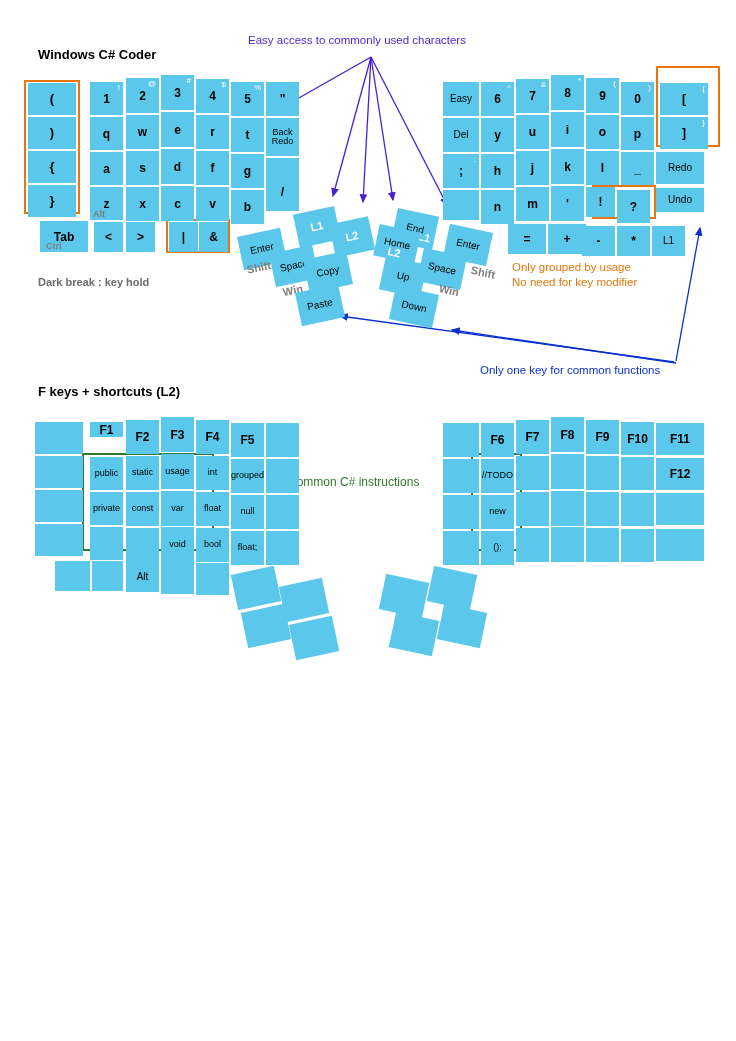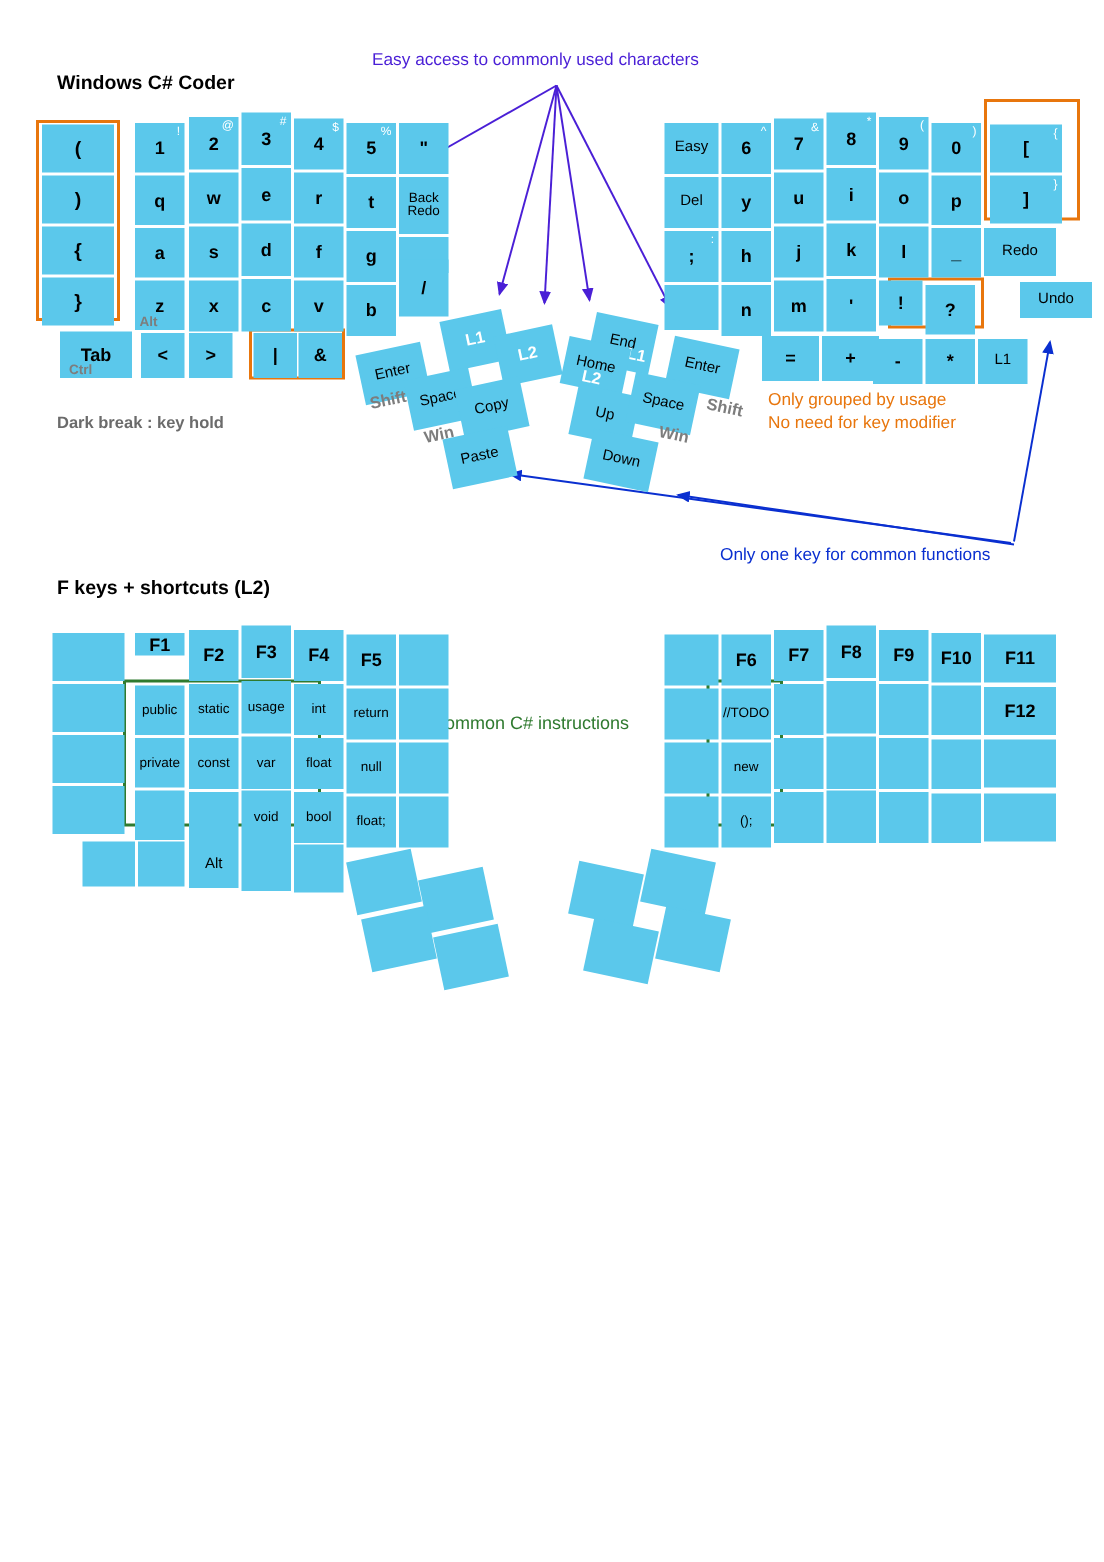--- a/index.html
+++ b/index.html
@@ -294,21 +294,21 @@
     </div>
   <div class="key" style="left:551px;top:186px;width:33px;height:35px;">
       <span class="c med">'</span>
     </div>
   <div class="key" style="left:586px;top:187px;width:29px;height:30px;">
       <span class="c med">!</span>
     </div>
   <div class="key" style="left:617px;top:190px;width:33px;height:33px;">
       <span class="c med">?</span>
     </div>
-  <div class="key" style="left:680px;top:188px;width:48px;height:24px;">
+  <div class="key" style="left:656px;top:188px;width:48px;height:24px;">
       <span class="c sm">Undo</span>
     </div>
 
   <div class="key" style="left:508px;top:224px;width:38px;height:30px;">
       <span class="c med">=</span>
     </div>
   <div class="key" style="left:548px;top:224px;width:38px;height:30px;">
       <span class="c med">+</span>
     </div>
   <div class="key" style="left:582px;top:226px;width:33px;height:30px;">
@@ -402,21 +402,21 @@
   <div class="key" style="left:126px;top:456px;width:33px;height:34px;">
       <span class="c xs">static</span>
     </div>
   <div class="key" style="left:161px;top:454px;width:33px;height:35px;">
       <span class="c xs">usage</span>
     </div>
   <div class="key" style="left:196px;top:456px;width:33px;height:34px;">
       <span class="c xs">int</span>
     </div>
   <div class="key" style="left:231px;top:459px;width:33px;height:34px;">
-      <span class="c xs">return</span>
+      <span class="c xs">grouped</span>
     </div>
   <div class="key blank" style="left:266px;top:459px;width:33px;height:34px;"></div>
 
   <div class="key blank" style="left:35px;top:490px;width:48px;height:32px;"></div>
   <div class="key" style="left:90px;top:492px;width:33px;height:33px;">
       <span class="c xs">private</span>
     </div>
   <div class="key" style="left:126px;top:492px;width:33px;height:34px;">
       <span class="c xs">const</span>
     </div>

